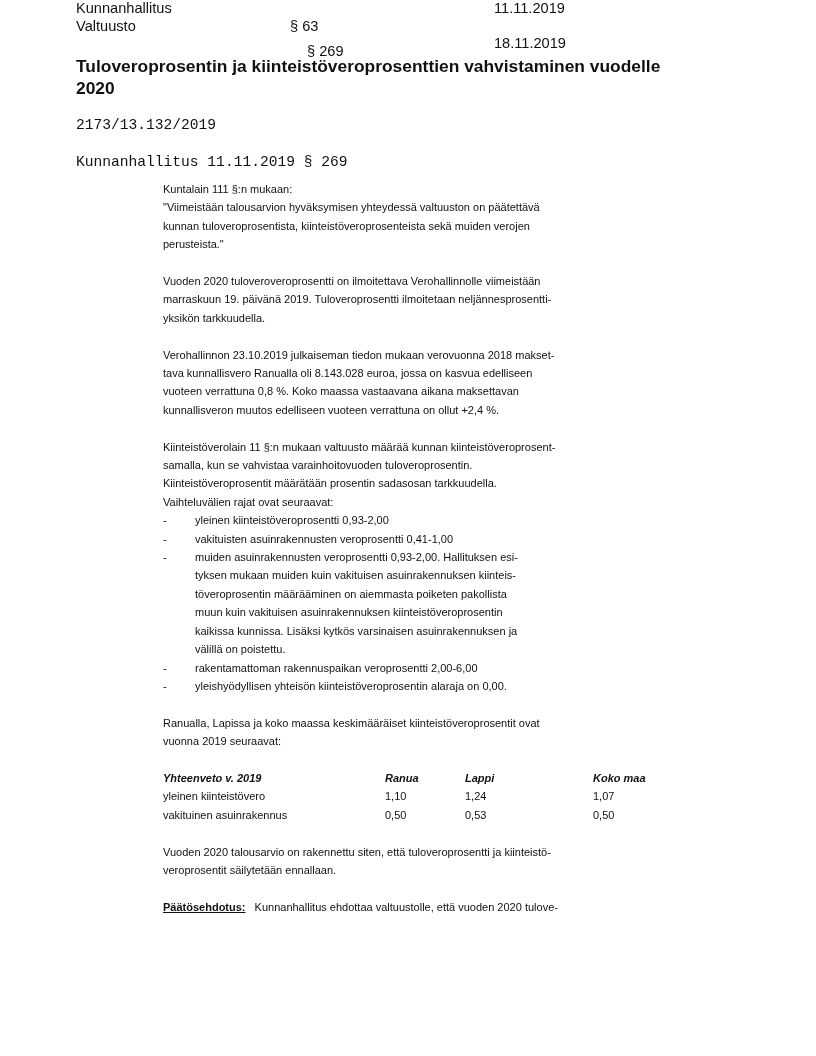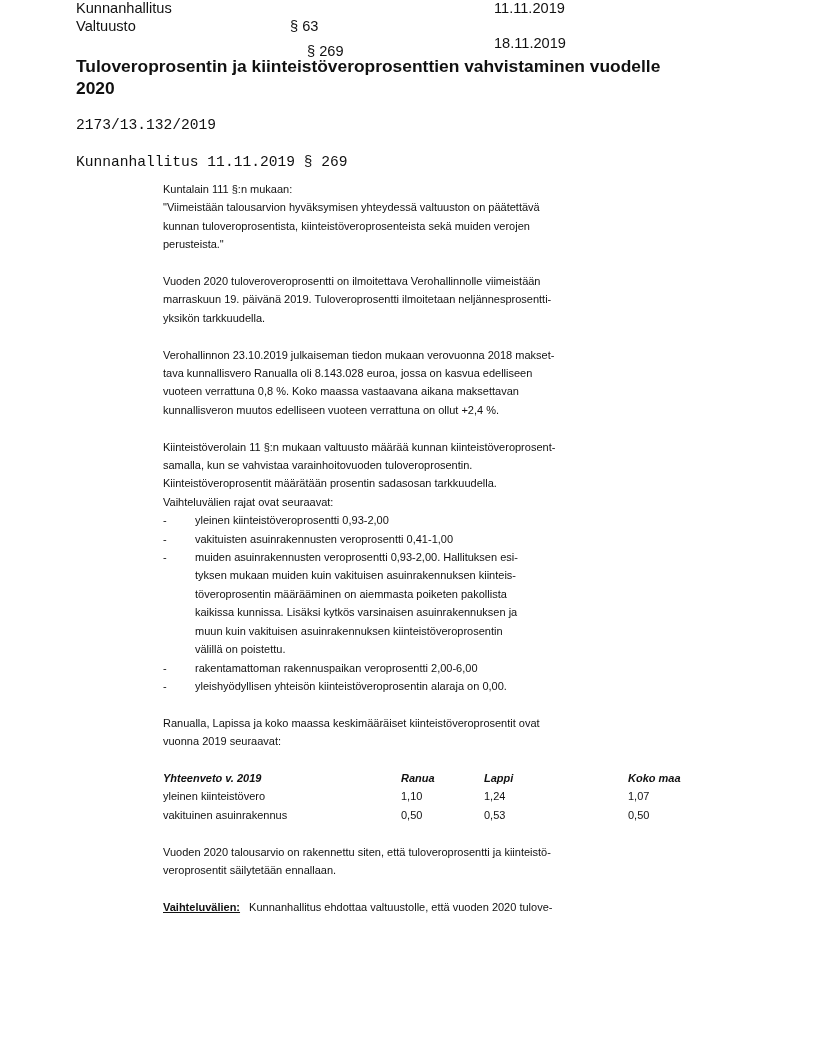--- a/index.html
+++ b/index.html
@@ -18,24 +18,24 @@
   .body {
     position: absolute; left: 163px; top: 180px; width: 590px;
     font-size: 11px; line-height: 18.4px;
   }
   .body p { margin: 0 0 18.4px 0; }
   .line { display: block; white-space: nowrap; }
   .bullets { list-style: none; margin: 0; padding: 0; }
   .bullets li { position: relative; padding-left: 32px; }
   .bullets li .dash { position: absolute; left: 0; top: 0; }
   .summary { margin-top: 18.4px; }
-  .sum-row { display: flex; line-height: 18.4px; gap: 16px; }
+  .sum-row { display: flex; line-height: 18.4px; }
   .sum-row .c0 { width: 222px; }
   .sum-row .c1 { width: 67px; }
-  .sum-row .c2 { width: 128px; }
+  .sum-row .c2 { width: 128px; margin-left: 13px; }
   .sum-row .c3 { width: 120px; }
   .sum-head { font-weight: bold; font-style: italic; }
   .proposal-label { font-weight: bold; text-decoration: underline; margin-right: 6px; }
 </style>
 </head>
 <body>
 
 <div>
   <div>
     <span class="abs hdr" style="left:76px;top:-1px;">Kunnanhallitus</span>
@@ -87,22 +87,22 @@
       </li>
       <li>
         <span class="dash">-</span>
         <span class="line">vakituisten asuinrakennusten veroprosentti 0,41-1,00</span>
       </li>
       <li>
         <span class="dash">-</span>
         <span class="line">muiden asuinrakennusten veroprosentti 0,93-2,00. Hallituksen esi-</span>
         <span class="line">tyksen mukaan muiden kuin vakituisen asuinrakennuksen kiinteis-</span>
         <span class="line">töveroprosentin määrääminen on aiemmasta poiketen pakollista</span>
+        <span class="line">muun kuin vakituisen asuinrakennuksen kiinteistöveroprosentin</span>
         <span class="line">kaikissa kunnissa. Lisäksi kytkös varsinaisen asuinrakennuksen ja</span>
-        <span class="line">muun kuin vakituisen asuinrakennuksen kiinteistöveroprosentin</span>
         <span class="line">välillä on poistettu.</span>
       </li>
       <li>
         <span class="dash">-</span>
         <span class="line">rakentamattoman rakennuspaikan veroprosentti 2,00-6,00</span>
       </li>
       <li>
         <span class="dash">-</span>
         <span class="line">yleishyödyllisen yhteisön kiinteistöveroprosentin alaraja on 0,00.</span>
       </li>
@@ -133,16 +133,16 @@
       <span class="c3">0,50</span>
     </div>
   </div>
 
   <p>
     <span class="line">Vuoden 2020 talousarvio on rakennettu siten, että tuloveroprosentti ja kiinteistö-</span>
     <span class="line">veroprosentit säilytetään ennallaan.</span>
   </p>
 
   <div class="line">
-    <span class="proposal-label">Vaihteluvälien:</span>
+    <span class="proposal-label">Päätösehdotus:</span>
     <span>Kunnanhallitus ehdottaa valtuustolle, että vuoden 2020 tulove-</span>
   </div>
 </div>
 
 </body></html>

